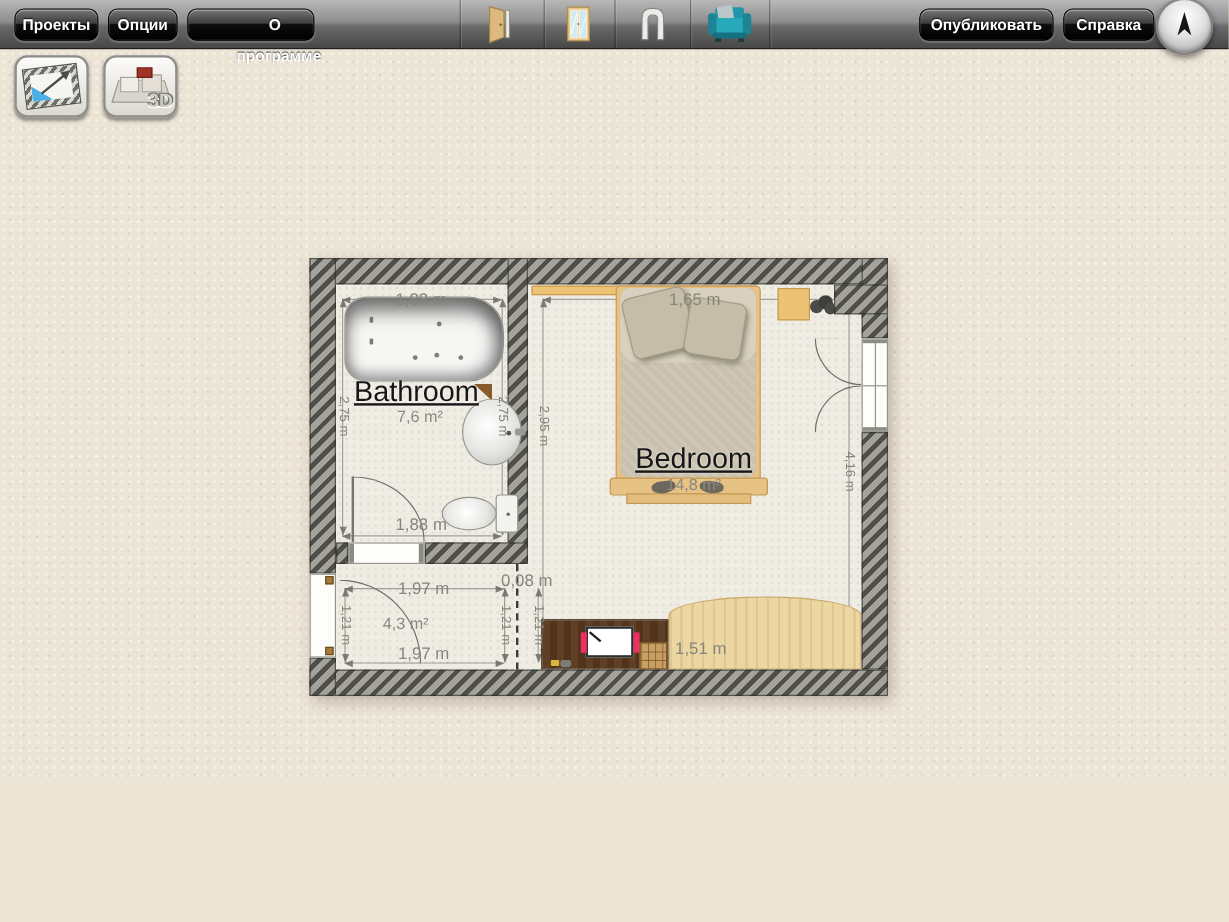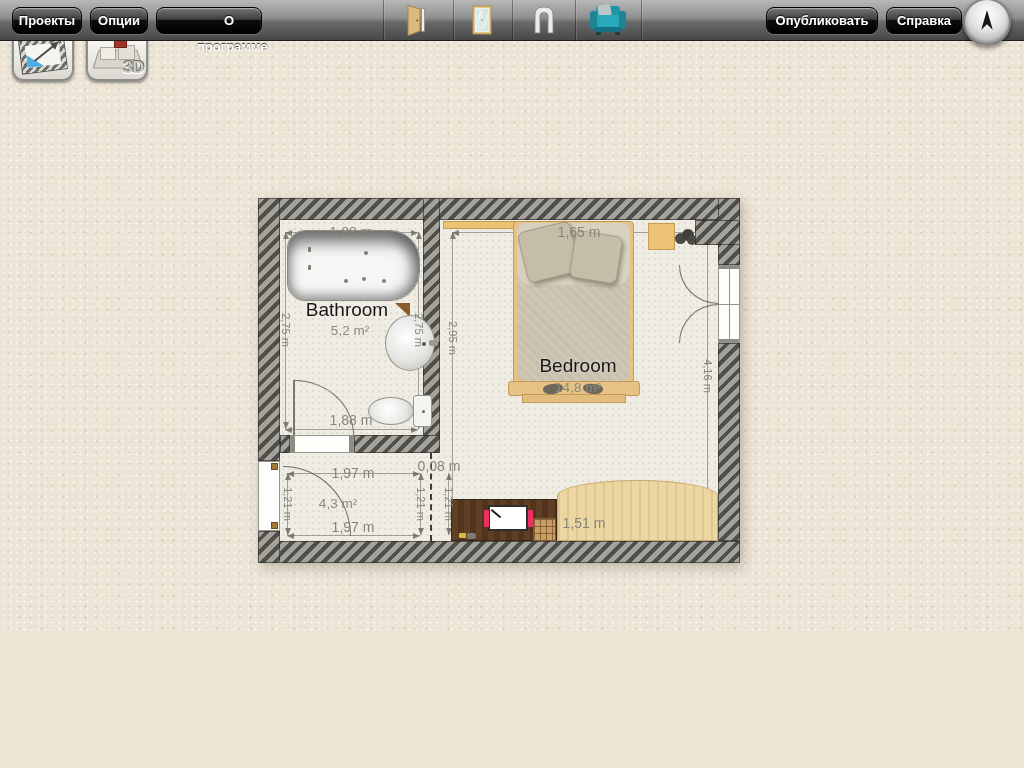--- a/index.html
+++ b/index.html
@@ -18,21 +18,21 @@
     box-shadow:1px 0 0 rgba(255,255,255,.14);}
   .tb-ico{position:absolute;top:2px;cursor:pointer;}
   .compass{position:absolute;left:963px;top:-2px;width:48px;height:48px;border-radius:50%;
     background:radial-gradient(circle at 50% 32%,#ffffff,#e2e2e2 45%,#b9b9b9 75%,#9a9a9a);
     border:2px solid rgba(110,110,110,.8);box-sizing:border-box;
     box-shadow:0 2px 5px rgba(0,0,0,.5), inset 0 -2px 3px rgba(0,0,0,.25);cursor:pointer;z-index:60;}
   .compass-arrow{position:absolute;left:13px;top:9px;width:18px;height:24px;background:#161616;
     clip-path:polygon(50% 4%,82% 86%,50% 64%,18% 86%);}
 
   
-  .canvas{position:absolute;left:0;top:24px;width:1024px;height:608px;
+  .canvas{position:absolute;left:0;top:41px;width:1024px;height:608px;
     background-color:#ece4d5;
     background-image:radial-gradient(rgba(255,255,255,.5) 1px,transparent 1.3px),
                      radial-gradient(rgba(178,165,143,.28) 1px,transparent 1.3px);
     background-size:7px 7px,11px 11px;background-position:0 0,3px 5px;}
 
   
   .view-btn{position:absolute;width:62px;height:52px;border-radius:11px;
     background:linear-gradient(#fcfbf9,#dcd9d2);border:2px solid #8d8d8a;box-sizing:border-box;
     box-shadow:0 2px 3px rgba(0,0,0,.4),inset 0 1px 0 #fff;cursor:pointer;}
   .i2d{position:relative;width:44px;height:32px;margin:8px auto 0;transform:rotate(-7deg);
@@ -68,22 +68,22 @@
   .dim-h:after{content:"";position:absolute;right:0;top:-3.5px;border-top:3px solid transparent;
     border-bottom:3px solid transparent;border-left:7px solid rgba(108,108,100,.85);}
   .dim-v{width:0;border-left:1px solid rgba(108,108,100,.6);z-index:1;}
   .dim-v:before{content:"";position:absolute;top:0;left:-3.5px;border-left:3px solid transparent;
     border-right:3px solid transparent;border-bottom:7px solid rgba(108,108,100,.85);}
   .dim-v:after{content:"";position:absolute;bottom:0;left:-3.5px;border-left:3px solid transparent;
     border-right:3px solid transparent;border-top:7px solid rgba(108,108,100,.85);}
   .dlabel{font-size:14px;color:#85857c;white-space:nowrap;transform:translate(-50%,-50%);z-index:5;}
   .dlabel-v{font-size:11px;color:#85857c;white-space:nowrap;writing-mode:vertical-rl;
     transform:translate(-50%,-50%);z-index:5;}
-  .room-name{font-size:19px;color:#161616;white-space:nowrap;transform:translate(-50%,-50%);z-index:5;
-    text-shadow:0 0 2px rgba(255,255,255,.6);}
+  .room-name{font-size:24px;color:#161616;white-space:nowrap;transform:translate(-50%,-50%);z-index:5;
+    text-shadow:0 0 2px rgba(255,255,255,.6);text-decoration:underline;}
   .room-area{font-size:13.5px;color:#8a8a80;white-space:nowrap;transform:translate(-50%,-50%);z-index:5;}
 
   .arc{border-color:#6e6e66;z-index:4;}
   .furn{z-index:2;}
   .onwall{z-index:4;}
 
   
   .tub{background:#f6f6f4;border:1px solid #8c8c88;border-radius:18px 30px 30px 18px;
     box-shadow:inset 0 12px 14px rgba(45,45,45,.6),inset 0 -6px 10px rgba(110,110,110,.5),inset -10px 0 12px rgba(120,120,120,.45);}
   .jet{width:4px;height:4px;border-radius:50%;background:#55554f;opacity:.75;}
@@ -290,21 +290,21 @@
       <span style="position:absolute;left:0;top:38px;width:100%;height:1px;background:#95958d;"></span>
       <span class="doorpost" style="position:absolute;left:0;top:0;width:100%;height:3px;"></span>
       <span class="doorpost" style="position:absolute;left:0;bottom:0;width:100%;height:3px;"></span>
     </div>
     <div class="arc" style="left:421px;top:67px;width:39px;height:39px;border-left:1.5px solid #6e6e66;
          border-bottom:1.5px solid #6e6e66;border-bottom-left-radius:100% 100%;"></div>
     <div class="arc" style="left:421px;top:106px;width:39px;height:39px;border-left:1.5px solid #6e6e66;
          border-top:1.5px solid #6e6e66;border-top-left-radius:100% 100%;"></div>
 
     <span class="room-name" style="left:89px;top:112px;">Bathroom</span>
-    <span class="room-area" style="left:92px;top:132px;">5,2 m²</span>
+    <span class="room-area" style="left:92px;top:132px;">7,6 m²</span>
     <span class="dlabel" style="left:93px;top:34px;">1,88 m</span>
     <span class="dlabel" style="left:93px;top:222px;">1,88 m</span>
     <span class="dlabel-v" style="left:28px;top:132px;">2,75 m</span>
     <span class="dlabel-v" style="left:161px;top:132px;">2,75 m</span>
 
     <span class="room-name" style="left:320px;top:168px;">Bedroom</span>
     <span class="room-area" style="left:320px;top:189px;">14,8 m²</span>
     <span class="dlabel" style="left:321px;top:34px;">1,65 m</span>
     <span class="dlabel" style="left:326px;top:325px;">1,51 m</span>
     <span class="dlabel-v" style="left:195px;top:140px;">2,95 m</span>

